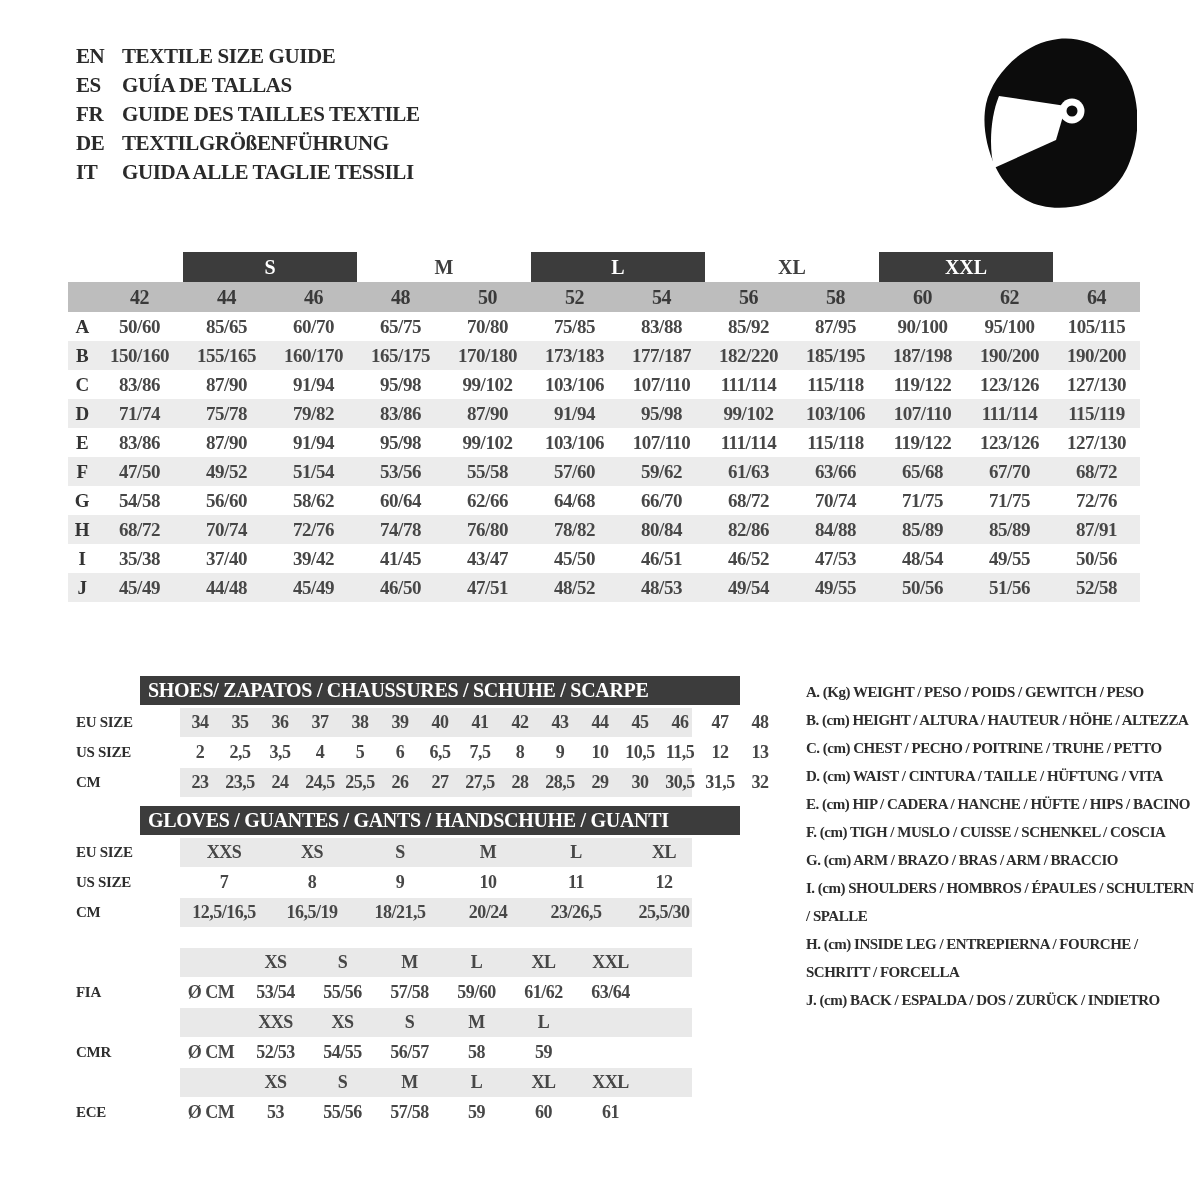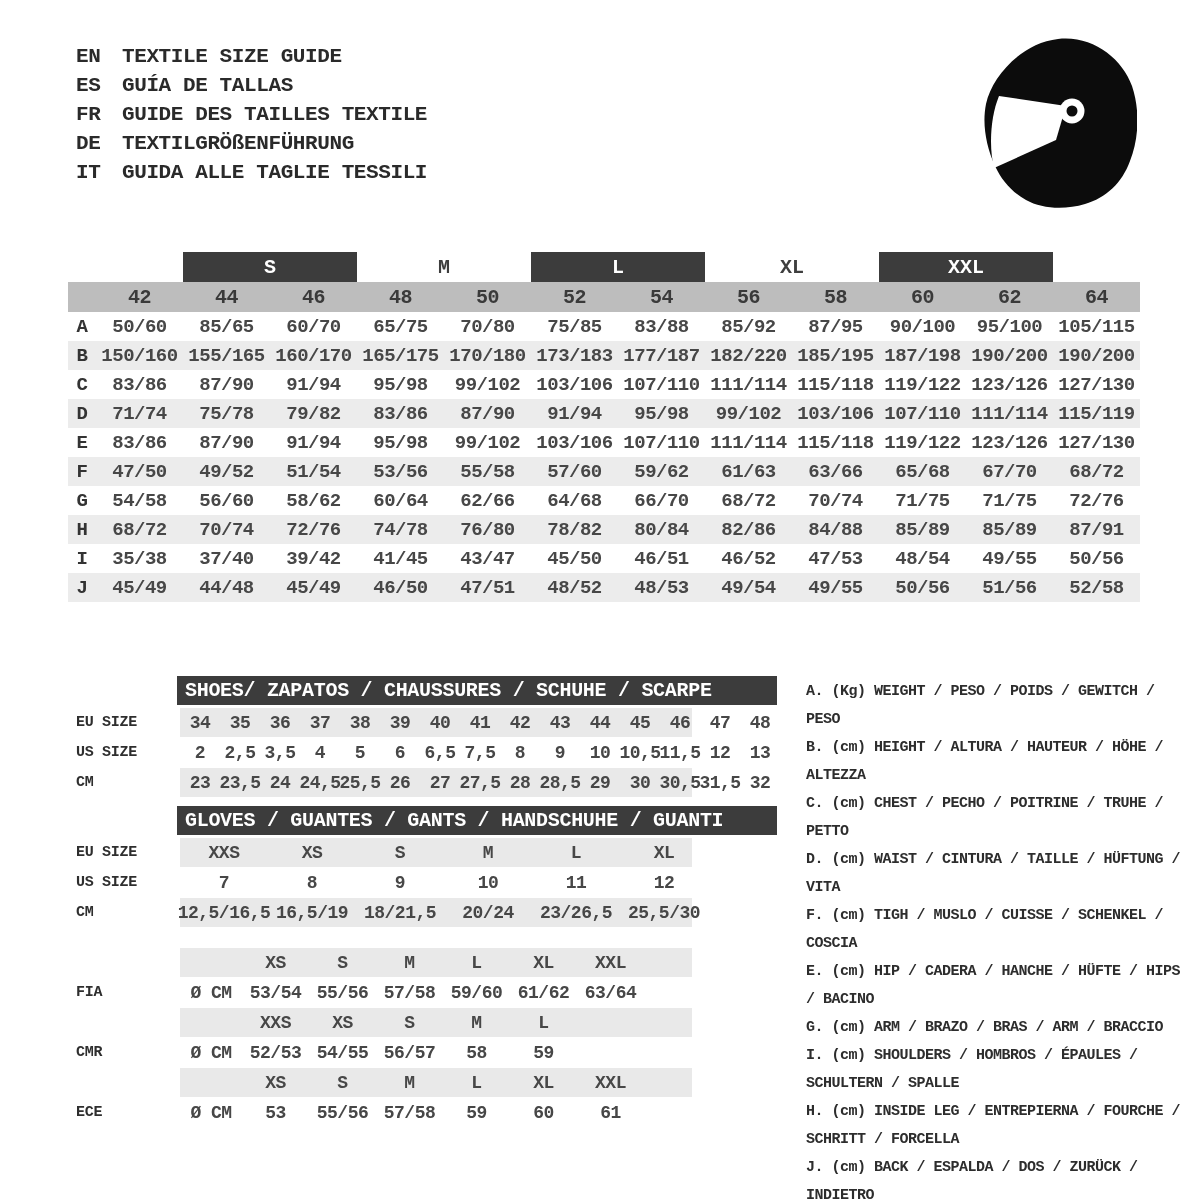--- a/index.html
+++ b/index.html
@@ -1,18 +1,18 @@
 <!DOCTYPE html>
 <html><head>
 <meta charset="utf-8">
 <style>
   html,body { margin:0; padding:0; background:#ffffff; }
   .page {
     position:relative; width:1200px; height:1200px; background:#ffffff;
-    font-family:Liberation Mono, monospace; font-weight:700; color:#3e3e3e;
+    font-family:Liberation Serif, serif; font-weight:700; color:#3e3e3e;
     overflow:hidden;
   }
 
   
   .langs { position:absolute; left:76px; top:42px; }
   .lang-row { display:flex; height:29px; align-items:center; font-size:21px; color:#2a2a2a; letter-spacing:-0.4px; }
   .lang-code { width:46px; }
 
   
   .helmet-svg { position:absolute; left:982px; top:38px; }
@@ -26,21 +26,21 @@
   .num-row { height:30px; background:#bdbdbd; }
   .num-row .cell { font-size:20px; color:#3a3a3a; }
   .data-row { height:29px; }
   .data-row.striped { background:#ececec; }
   .cell { display:flex; align-items:center; justify-content:center; font-size:19px; letter-spacing:-0.5px; color:#474747; }
   .row-label { font-size:19px; color:#333333; }
 
   
   .subtable { position:absolute; left:76px; width:704px; }
   .sub-header {
-    margin-left:101px; width:592px; height:29px; line-height:29px;
+    margin-left:64px; width:592px; height:29px; line-height:29px;
     background:#3c3c3c; color:#ffffff; font-size:20px; padding-left:8px;
     letter-spacing:-0.3px; margin-bottom:3px;
   }
   .sub-row { display:flex; height:29px; margin-bottom:1px; }
   .sub-label { width:104px; display:flex; align-items:center; font-size:15px; color:#2e2e2e; letter-spacing:-0.3px; }
   .sub-cells { width:512px; display:grid; }
   .sub-cells.striped { background:#e9e9e9; }
   .sub-cells .cell { font-size:18px; }
   .cols15 { grid-template-columns:repeat(15, 40px); }
   .cols6  { grid-template-columns:repeat(6, 88px) 1fr; }
@@ -432,21 +432,21 @@
           <div class="cell">61</div>
         </div>
       </div>
     </div>
 
   <div class="legend" id="legend">
       <div class="legend-item">A. (Kg) WEIGHT / PESO / POIDS / GEWITCH / PESO</div>
       <div class="legend-item">B. (cm) HEIGHT / ALTURA / HAUTEUR / HÖHE / ALTEZZA</div>
       <div class="legend-item">C. (cm) CHEST / PECHO / POITRINE / TRUHE / PETTO</div>
       <div class="legend-item">D. (cm) WAIST / CINTURA / TAILLE / HÜFTUNG / VITA</div>
+      <div class="legend-item">E. (cm) HIP / CADERA / HANCHE / HÜFTE / HIPS / BACINO</div>
       <div class="legend-item">F. (cm) TIGH / MUSLO / CUISSE / SCHENKEL / COSCIA</div>
-      <div class="legend-item">E. (cm) HIP / CADERA / HANCHE / HÜFTE / HIPS / BACINO</div>
       <div class="legend-item">G. (cm) ARM / BRAZO / BRAS / ARM / BRACCIO</div>
       <div class="legend-item">I. (cm) SHOULDERS / HOMBROS / ÉPAULES / SCHULTERN / SPALLE</div>
       <div class="legend-item">H. (cm) INSIDE LEG / ENTREPIERNA / FOURCHE / SCHRITT / FORCELLA</div>
       <div class="legend-item">J. (cm) BACK / ESPALDA / DOS / ZURÜCK / INDIETRO</div>
     </div>
 
 </div>
 
 </body></html>

